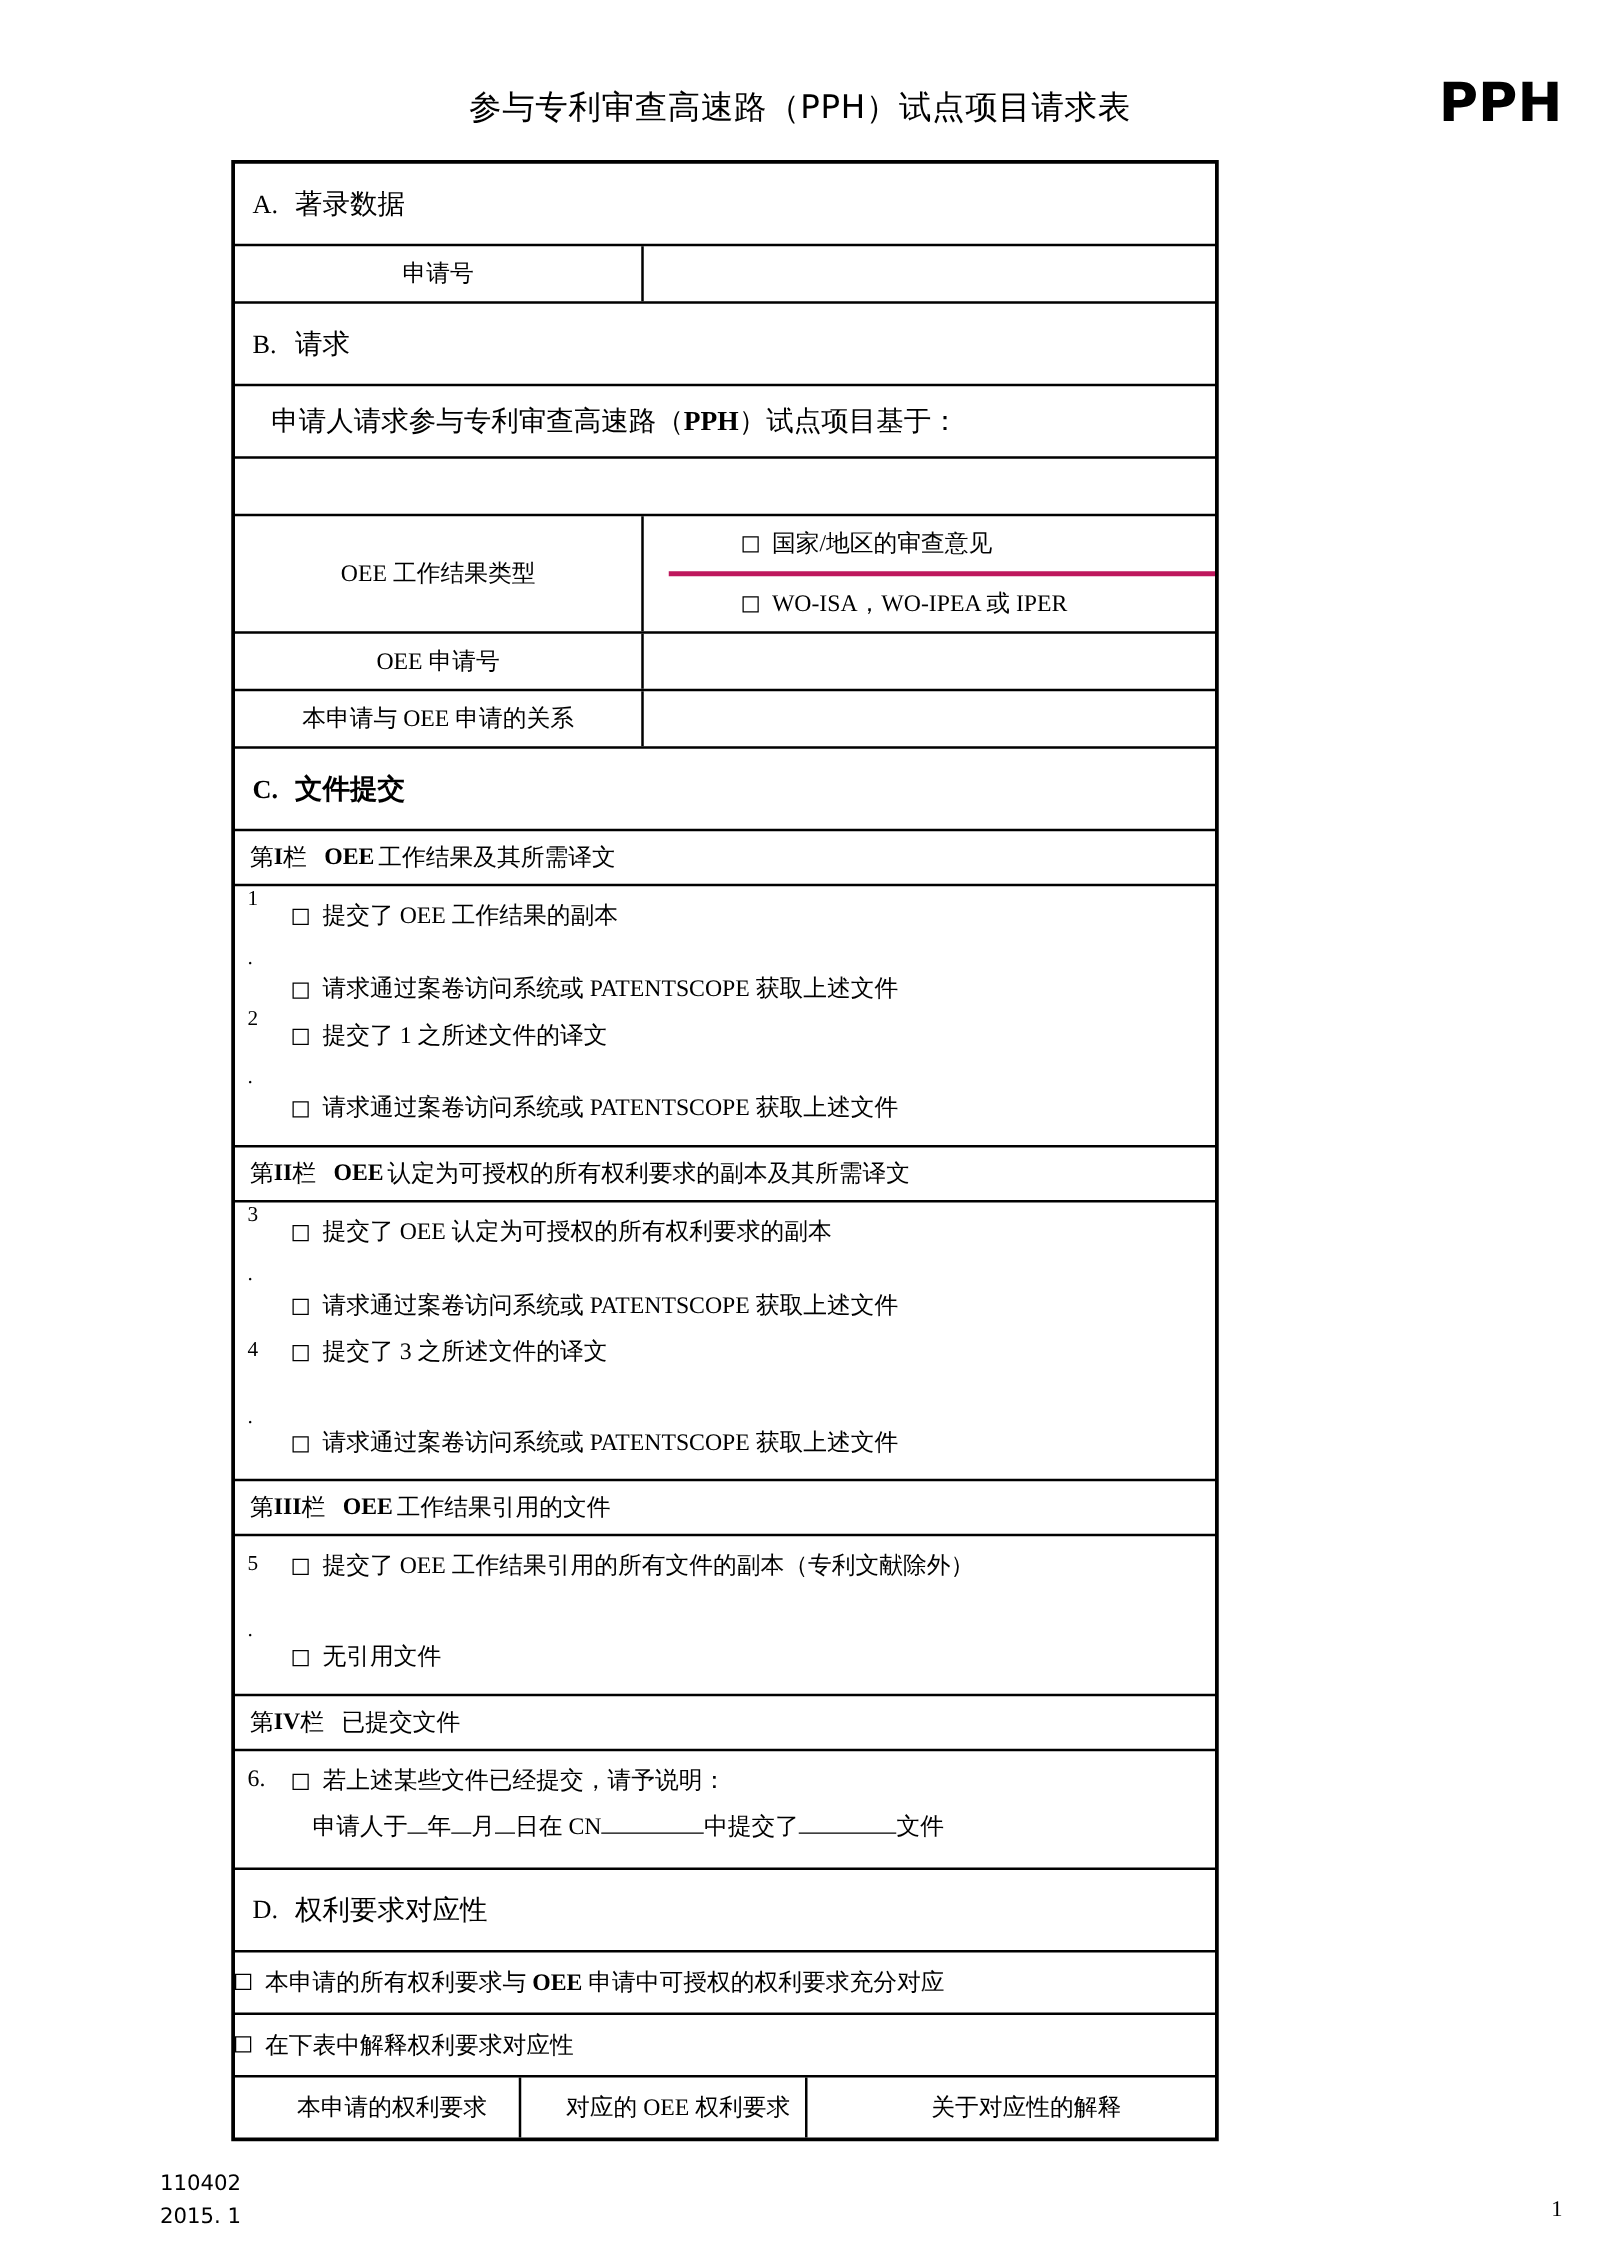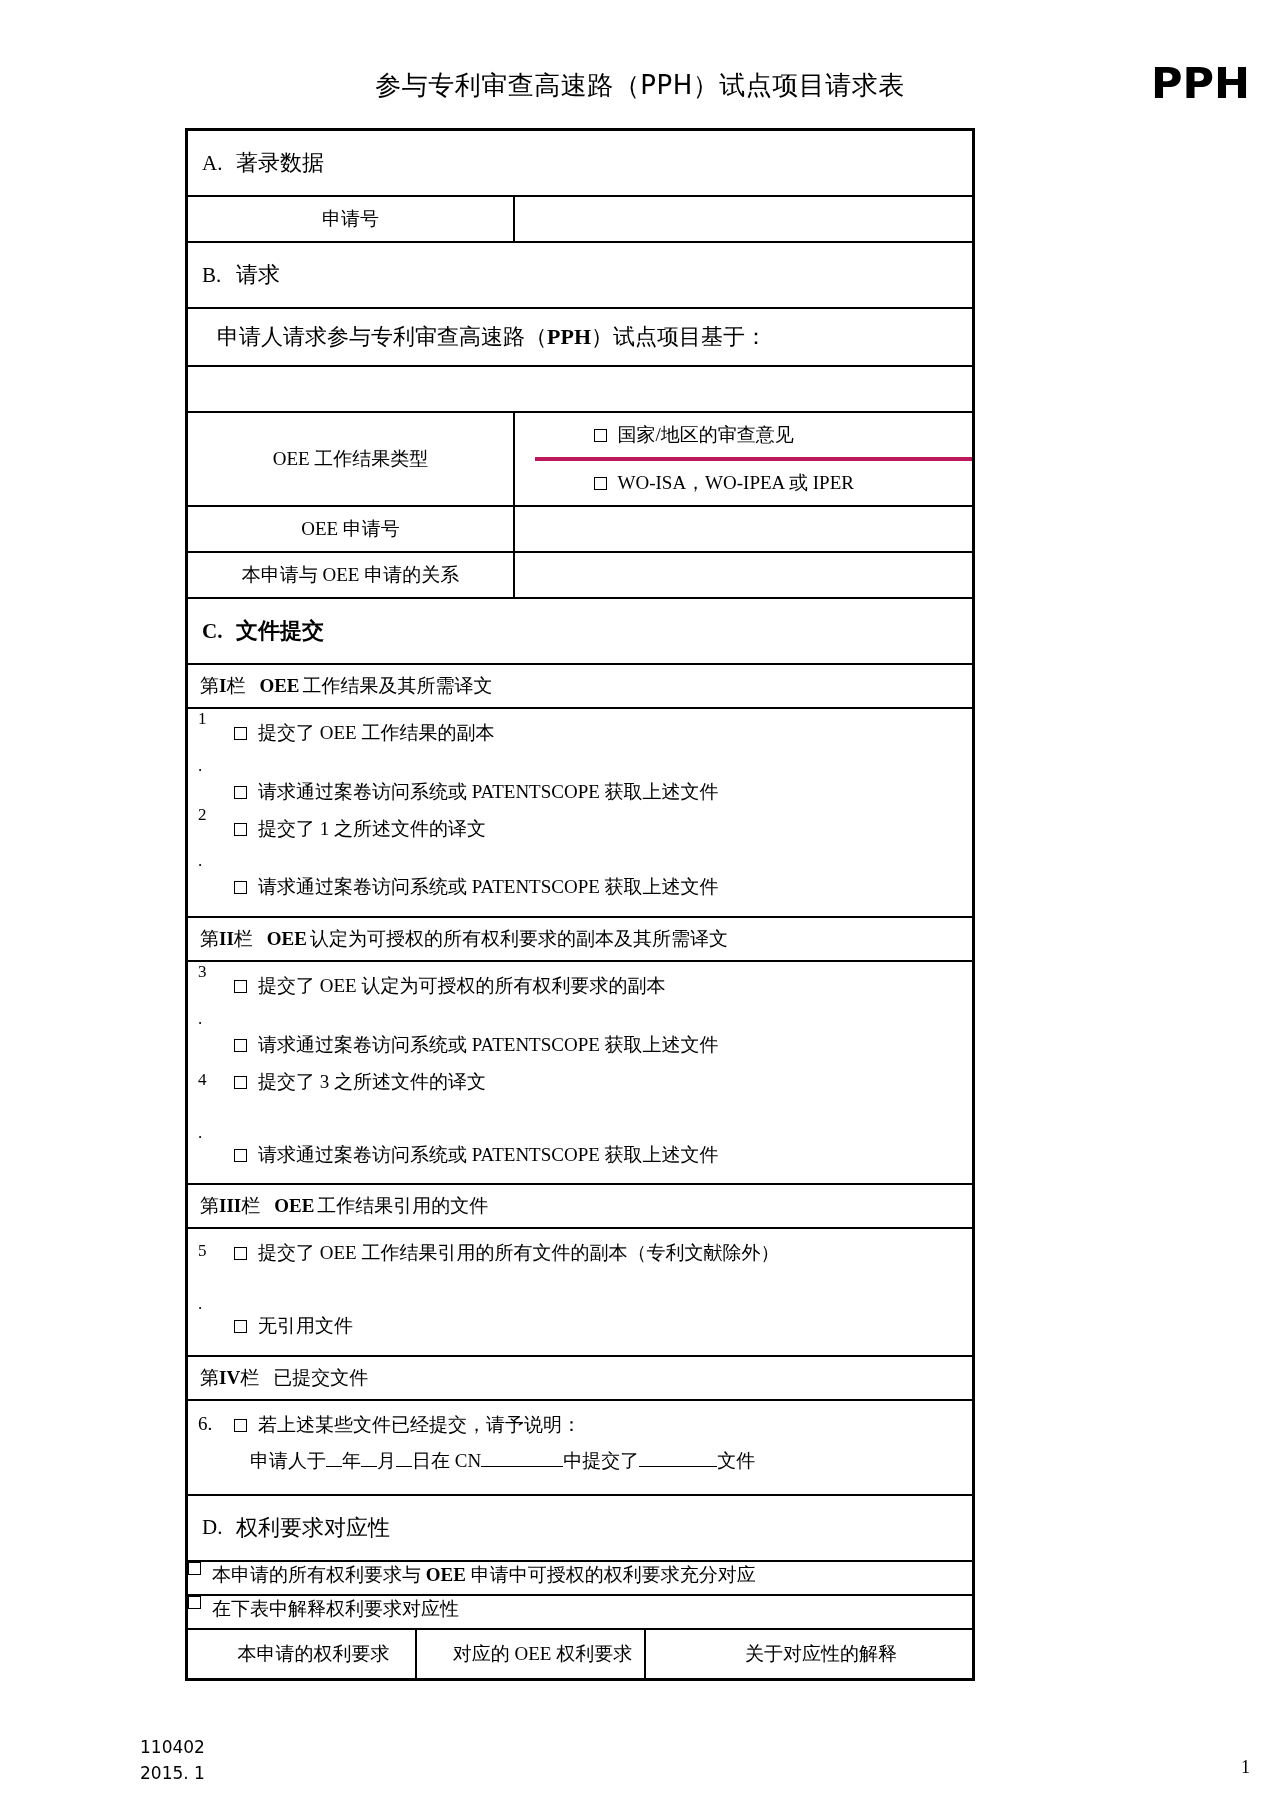--- a/index.html
+++ b/index.html
@@ -195,23 +195,23 @@
   .fill-line {
     padding: 4px 0 14px 62px;
     font-size: 19px;
   }
   .ul { border-bottom: 1.6px solid #000; display: inline-block; }
   .ul.w1 { width: 16px; }
   .ul.w2 { width: 82px; }
   .ul.w3 { width: 78px; }
 
   .d-check {
-    height: 32px;
-    display: flex;
-    align-items: flex-start;
+    height: 48px;
+    display: flex;
+    align-items: center;
     padding-left: 0;
     font-size: 19px;
   }
   .d-check .cb-box { margin-top: 0; }
 
   .claims-table {
     display: flex;
     min-height: 48px;
   }
   .claims-table .cell {
@@ -225,21 +225,21 @@
     margin-left: 24px;
   }
   .claims-table .cell:last-child { border-right: none; }
   .claims-table .c1 { width: 205px; min-width: 205px; }
   .claims-table .c2 { width: 205px; min-width: 205px; }
   .claims-table .c3 { flex: 1; }
 
   
   .footer {
     position: absolute;
-    left: 140px;
+    left: 128px;
     top: 1735px;
     font-family: "DejaVu Sans", sans-serif;
     font-size: 17px;
     line-height: 1.5;
   }
   .page-num {
     position: absolute;
     right: 30px;
     top: 1757px;
     font-size: 18px;

